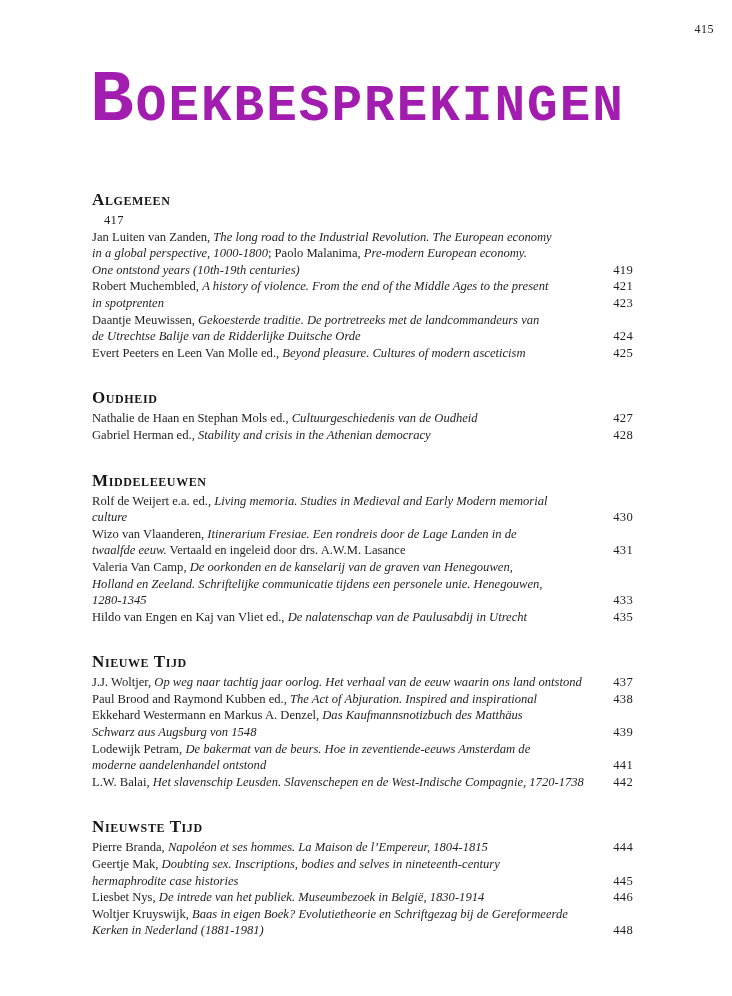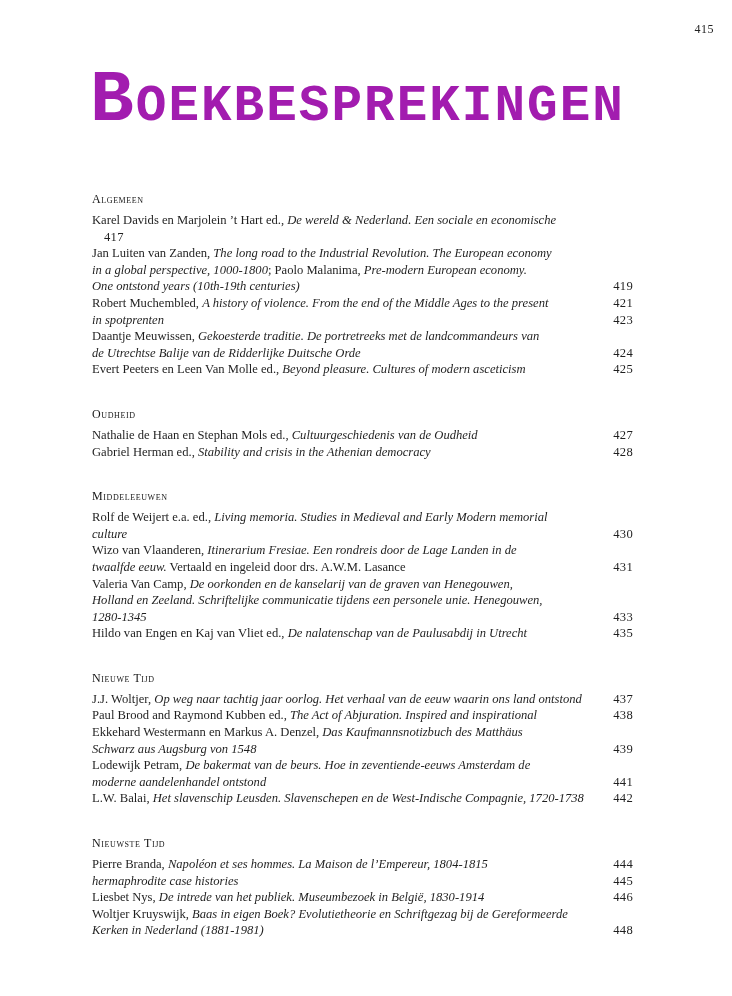--- a/index.html
+++ b/index.html
@@ -30,22 +30,22 @@
     font-family: Liberation Mono, monospace;
   }
   .content {
     position: absolute;
     left: 92px; top: 189px;
     width: 541px;
   }
   .section + .section { margin-top: 26px; }
   .section-heading {
     font-variant: small-caps;
-    font-weight: normal;
-    font-size: 12px;
+    font-weight: bold;
+    font-size: 17px;
     line-height: 21px;
     letter-spacing: 0.6px;
     color: #161616;
     margin-bottom: 2px;
   }
   .entry { font-size: 12.6px; }
   .line {
     display: flex;
     justify-content: space-between;
     align-items: baseline;
@@ -65,23 +65,20 @@
 
 <div class="folio">415</div>
 
 <h1 class="main-title">Boekbesprekingen</h1>
 
 <main class="content">
     <section class="section">
       <h2 class="section-heading">Algemeen</h2>
       <div class="entry">
         <div class="line">
-          <span class="line-text"><span>Karel Davids en Marjolein ’t Hart ed., </span><span class="it">De wereld &amp; Nederland. Een sociale en economische</span></span>
-        </div>
-        <div class="line">
           <span class="pagenum">417</span>
         </div>
       </div>
       <div class="entry">
         <div class="line">
           <span class="line-text"><span>Jan Luiten van Zanden, </span><span class="it">The long road to the Industrial Revolution. The European economy</span></span>
         </div>
         <div class="line">
           <span class="line-text"><span class="it">in a global perspective, 1000-1800</span><span>; Paolo Malanima, </span><span class="it">Pre-modern European economy.</span></span>
         </div>
@@ -214,20 +211,23 @@
     <section class="section">
       <h2 class="section-heading">Nieuwste Tijd</h2>
       <div class="entry">
         <div class="line">
           <span class="line-text"><span>Pierre Branda, </span><span class="it">Napoléon et ses hommes. La Maison de l’Empereur, 1804-1815</span></span>
           <span class="pagenum">444</span>
         </div>
       </div>
       <div class="entry">
         <div class="line">
+          <span class="line-text"><span>Geertje Mak, </span><span class="it">Doubting sex. Inscriptions, bodies and selves in nineteenth-century</span></span>
+        </div>
+        <div class="line">
           <span class="line-text"><span class="it">hermaphrodite case histories</span></span>
           <span class="pagenum">445</span>
         </div>
       </div>
       <div class="entry">
         <div class="line">
           <span class="line-text"><span>Liesbet Nys, </span><span class="it">De intrede van het publiek. Museumbezoek in België, 1830-1914</span></span>
           <span class="pagenum">446</span>
         </div>
       </div>

